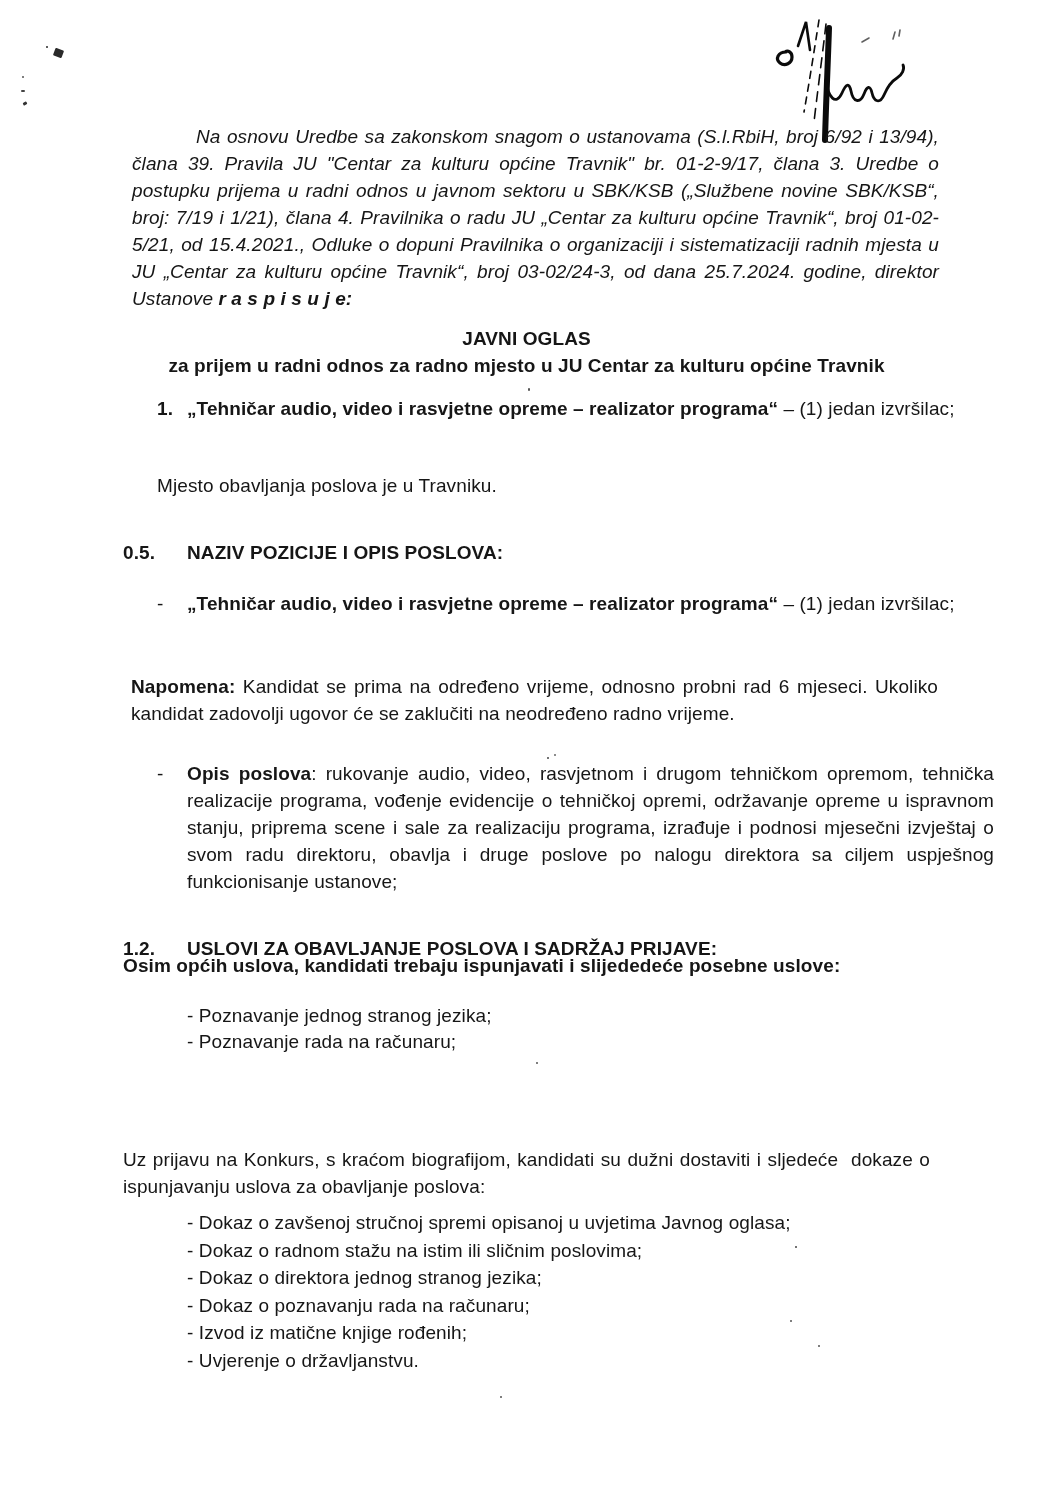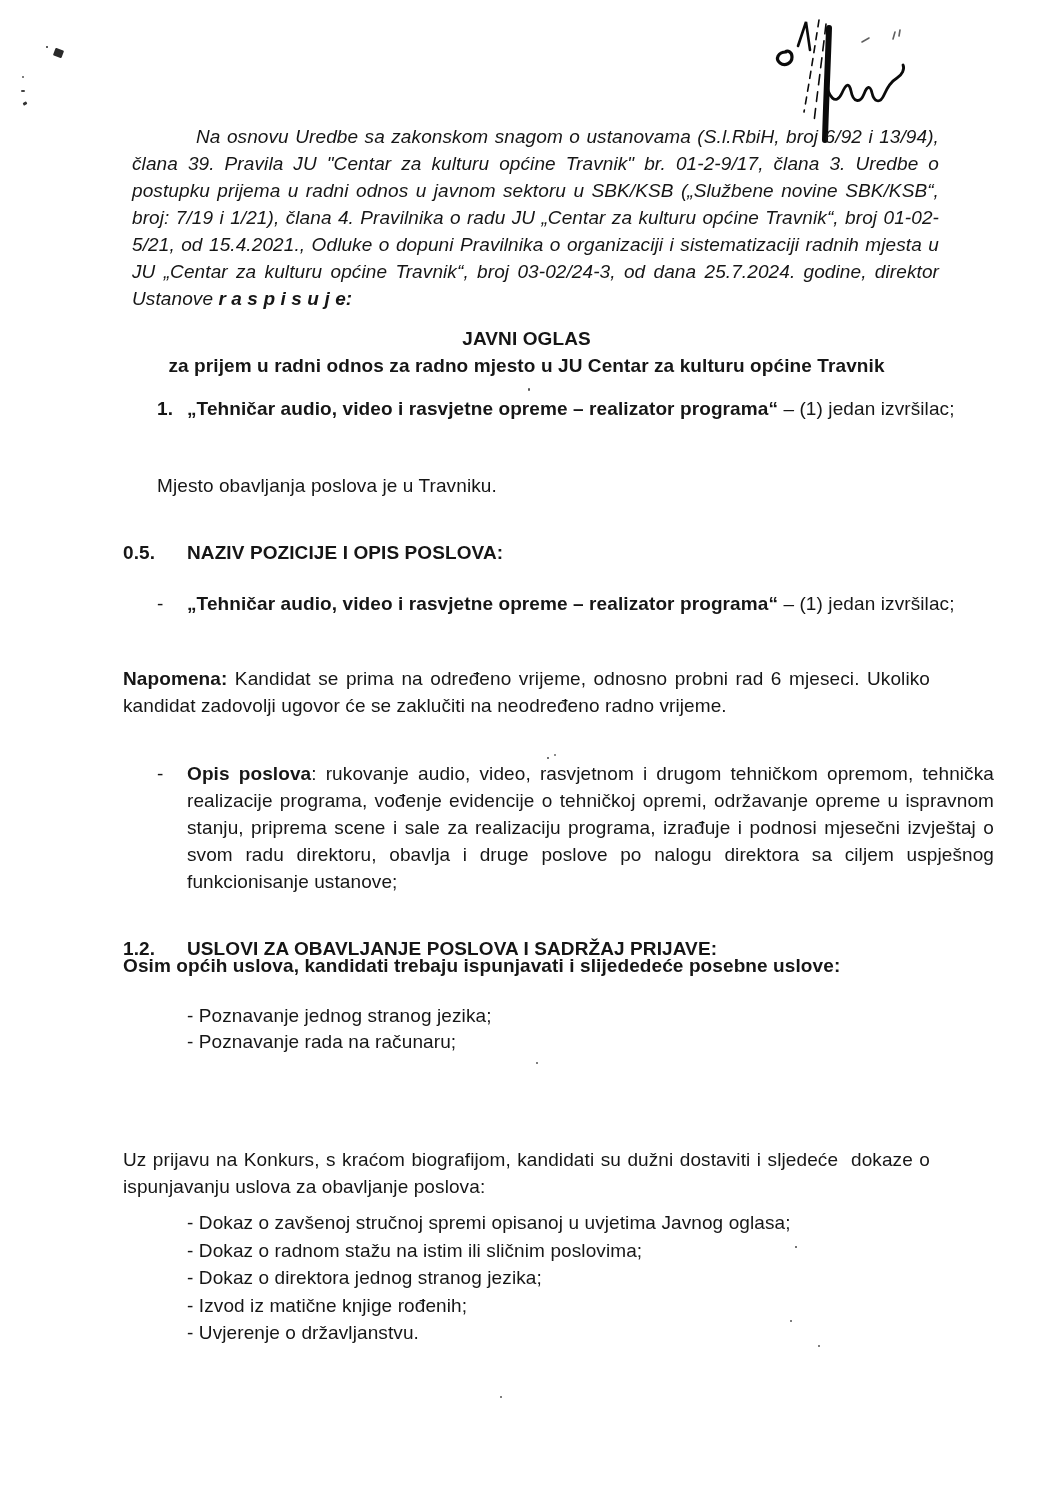--- a/index.html
+++ b/index.html
@@ -101,21 +101,21 @@
   <div class="block sect" style="top:539px;">
     <span class="num">0.5.</span>
     <span class="txt">NAZIV POZICIJE I OPIS POSLOVA:</span>
   </div>
 
   <div class="block justify hang" style="top:590px;">
     <span class="marker">-</span>
     <span class="bold">„Tehničar audio, video i rasvjetne opreme – realizator programa“</span><span> – (1) jedan izvršilac;</span>
   </div>
 
-  <p class="block justify" style="top:665px; margin:0;">
+  <p class="block justify" style="top:665px; margin:8px;">
     <span class="bold">Napomena:</span><span> Kandidat se prima na određeno vrijeme, odnosno probni rad 6 mjeseci. Ukoliko kandidat zadovolji ugovor će se zaklučiti na neodređeno radno vrijeme.</span>
   </p>
 
   <div class="block justify hang" style="top:760px;">
     <span class="marker">-</span>
     <span class="bold">Opis poslova</span><span>: rukovanje audio, video, rasvjetnom i drugom tehničkom opremom, tehnička realizacije programa, vođenje evidencije o tehničkoj opremi, održavanje opreme u ispravnom stanju, priprema scene i sale za realizaciju programa, izrađuje i podnosi mjesečni izvještaj o svom radu direktoru, obavlja i druge poslove po nalogu direktora sa ciljem uspješnog funkcionisanje ustanove;</span>
   </div>
 
   <div class="block sect" style="top:902px;margin-top:33px;">
     <span class="num">1.2.</span>
@@ -145,20 +145,24 @@
     <div class="row">
       <span class="marker">-</span>
       <span>Dokaz o radnom stažu na istim ili sličnim poslovima;</span>
     </div>
     <div class="row">
       <span class="marker">-</span>
       <span>Dokaz o direktora jednog stranog jezika;</span>
     </div>
     <div class="row">
       <span class="marker">-</span>
+      <span>Dokaz o poznavanju rada na računaru;</span>
+    </div>
+    <div class="row">
+      <span class="marker">-</span>
       <span>Izvod iz matične knjige rođenih;</span>
     </div>
     <div class="row">
       <span class="marker">-</span>
       <span>Uvjerenje o državljanstvu.</span>
     </div>
   </div>
 
 </div>
 

